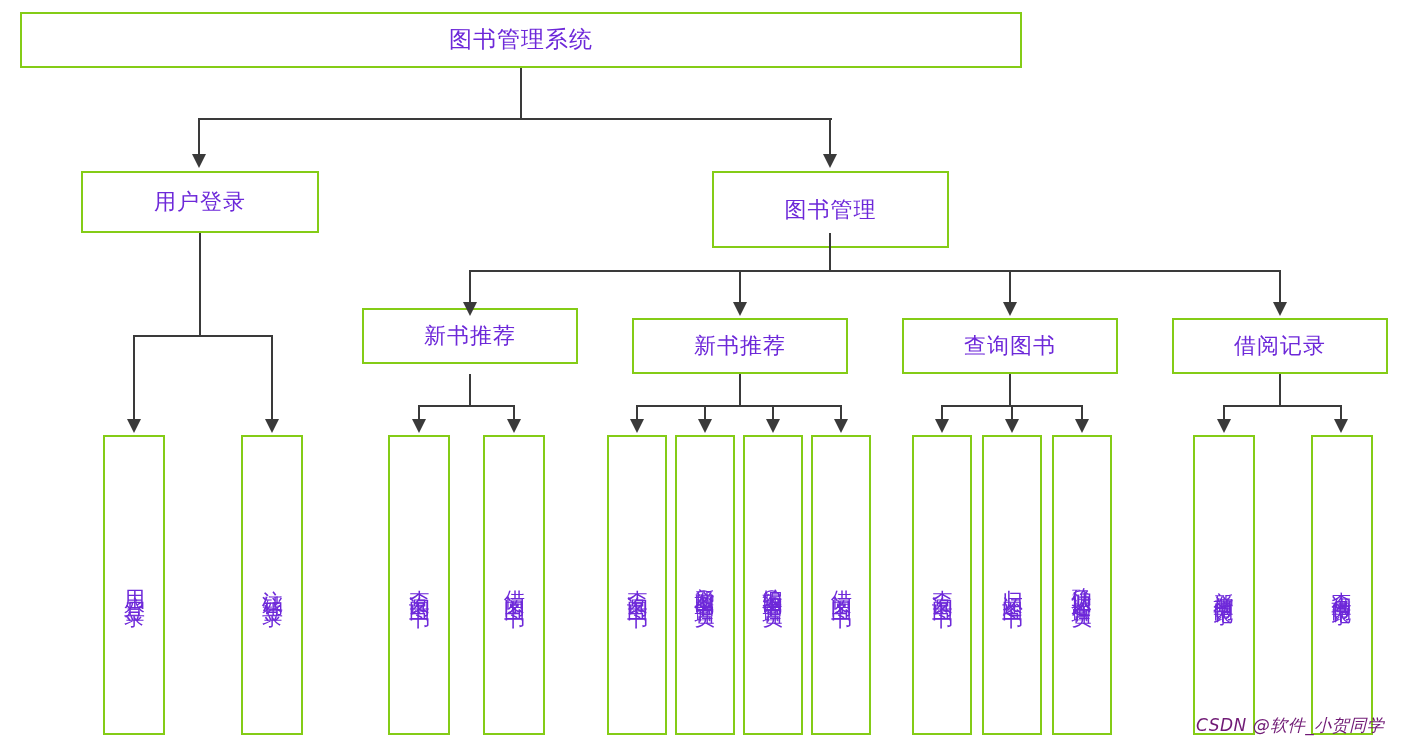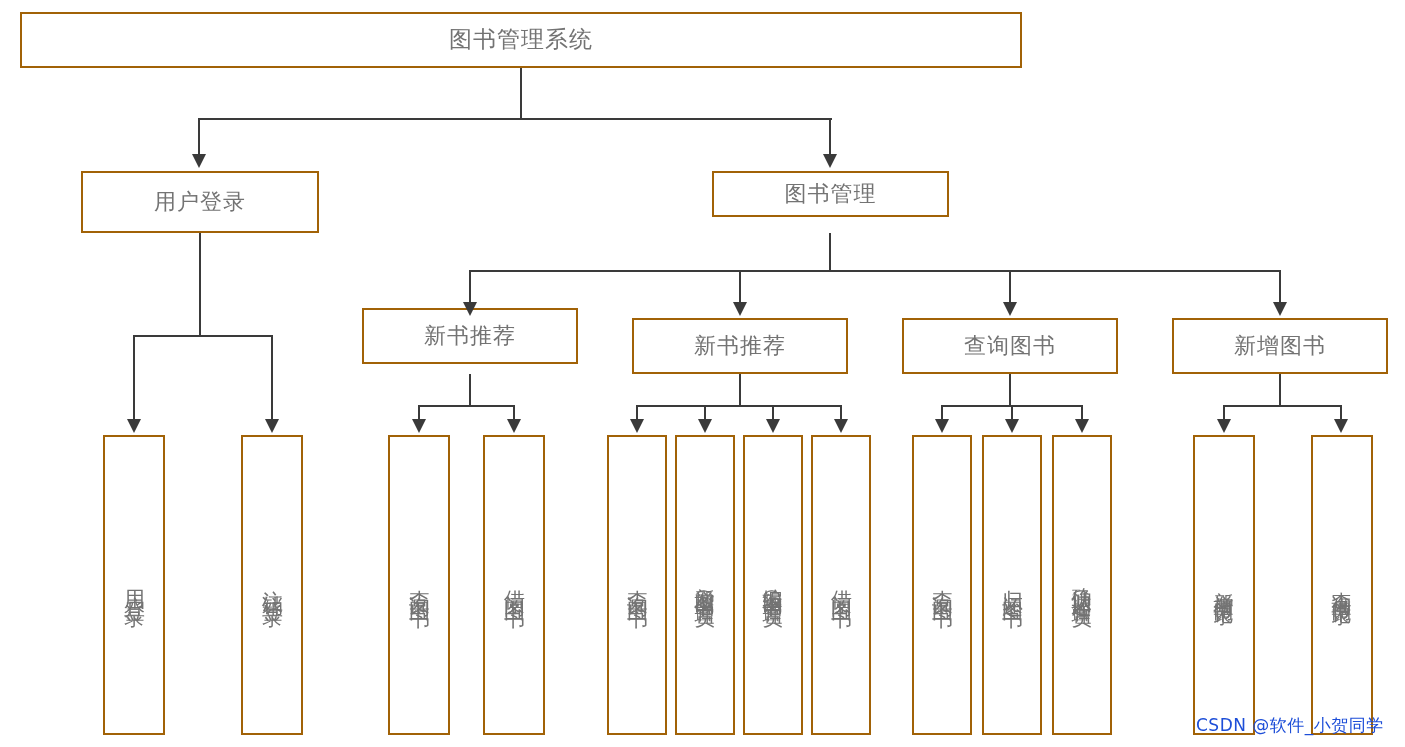--- a/index.html
+++ b/index.html
@@ -15,25 +15,25 @@
     position: relative;
     width: 1405px;
     height: 747px;
     background: #ffffff;
     overflow: hidden;
   }
   .node {
     position: absolute;
     box-sizing: border-box;
     background: #ffffff;
-    border: 2px solid #a16207;
+    border: 2px solid #84cc16;
     display: flex;
     align-items: center;
     justify-content: center;
-    color: #737373;
+    color: #6d28d9;
   }
   .node .label {
     display: block;
     text-align: center;
     line-height: 1.18;
     white-space: pre;
   }
   
   .node.h .label {
     font-size: 22px;
@@ -71,54 +71,55 @@
   .arrow {
     position: absolute;
     width: 0;
     height: 0;
     border-left: 7px solid transparent;
     border-right: 7px solid transparent;
     border-top: 14px solid #3a3a3a;
   }
   .watermark {
     position: absolute;
-    color: #1d4ed8;
+    color: #701a75;
     font-size: 17px;
     letter-spacing: 0.5px;
     white-space: nowrap;
     pointer-events: none;
+    font-style: italic;
   }
 </style>
 </head>
 <body>
 
 <div id="canvas">
 
   <div class="node root h" style="left:20px; top:12px; width:1002px; height:56px;">
     <span class="label">图书管理系统</span>
   </div>
 
   <div class="node h" style="left:81px; top:171px; width:238px; height:62px;">
     <span class="label">用户登录</span>
   </div>
-  <div class="node h" style="left:712px; top:171px; width:237px; height:46px;">
+  <div class="node h" style="left:712px; top:171px; width:237px; height:77px;">
     <span class="label">图书管理</span>
   </div>
 
   <div class="node h" style="left:362px; top:308px; width:216px; height:56px;align-items:center;">
     <span class="label">新书推荐</span>
   </div>
   <div class="node h" style="left:632px; top:318px; width:216px; height:56px;">
     <span class="label">新书推荐</span>
   </div>
   <div class="node h" style="left:902px; top:318px; width:216px; height:56px;">
     <span class="label">查询图书</span>
   </div>
   <div class="node h" style="left:1172px; top:318px; width:216px; height:56px;">
-    <span class="label">新增图书</span>
+    <span class="label">借阅记录</span>
   </div>
 
   <div class="node v" style="left:103px; top:435px; width:62px; height:300px;">
     <span class="label">用户登录</span>
   </div>
   <div class="node v" style="left:241px; top:435px; width:62px; height:300px;">
     <span class="label">注销登录</span>
   </div>
 
   <div class="node v" style="left:388px; top:435px; width:62px; height:300px;">

